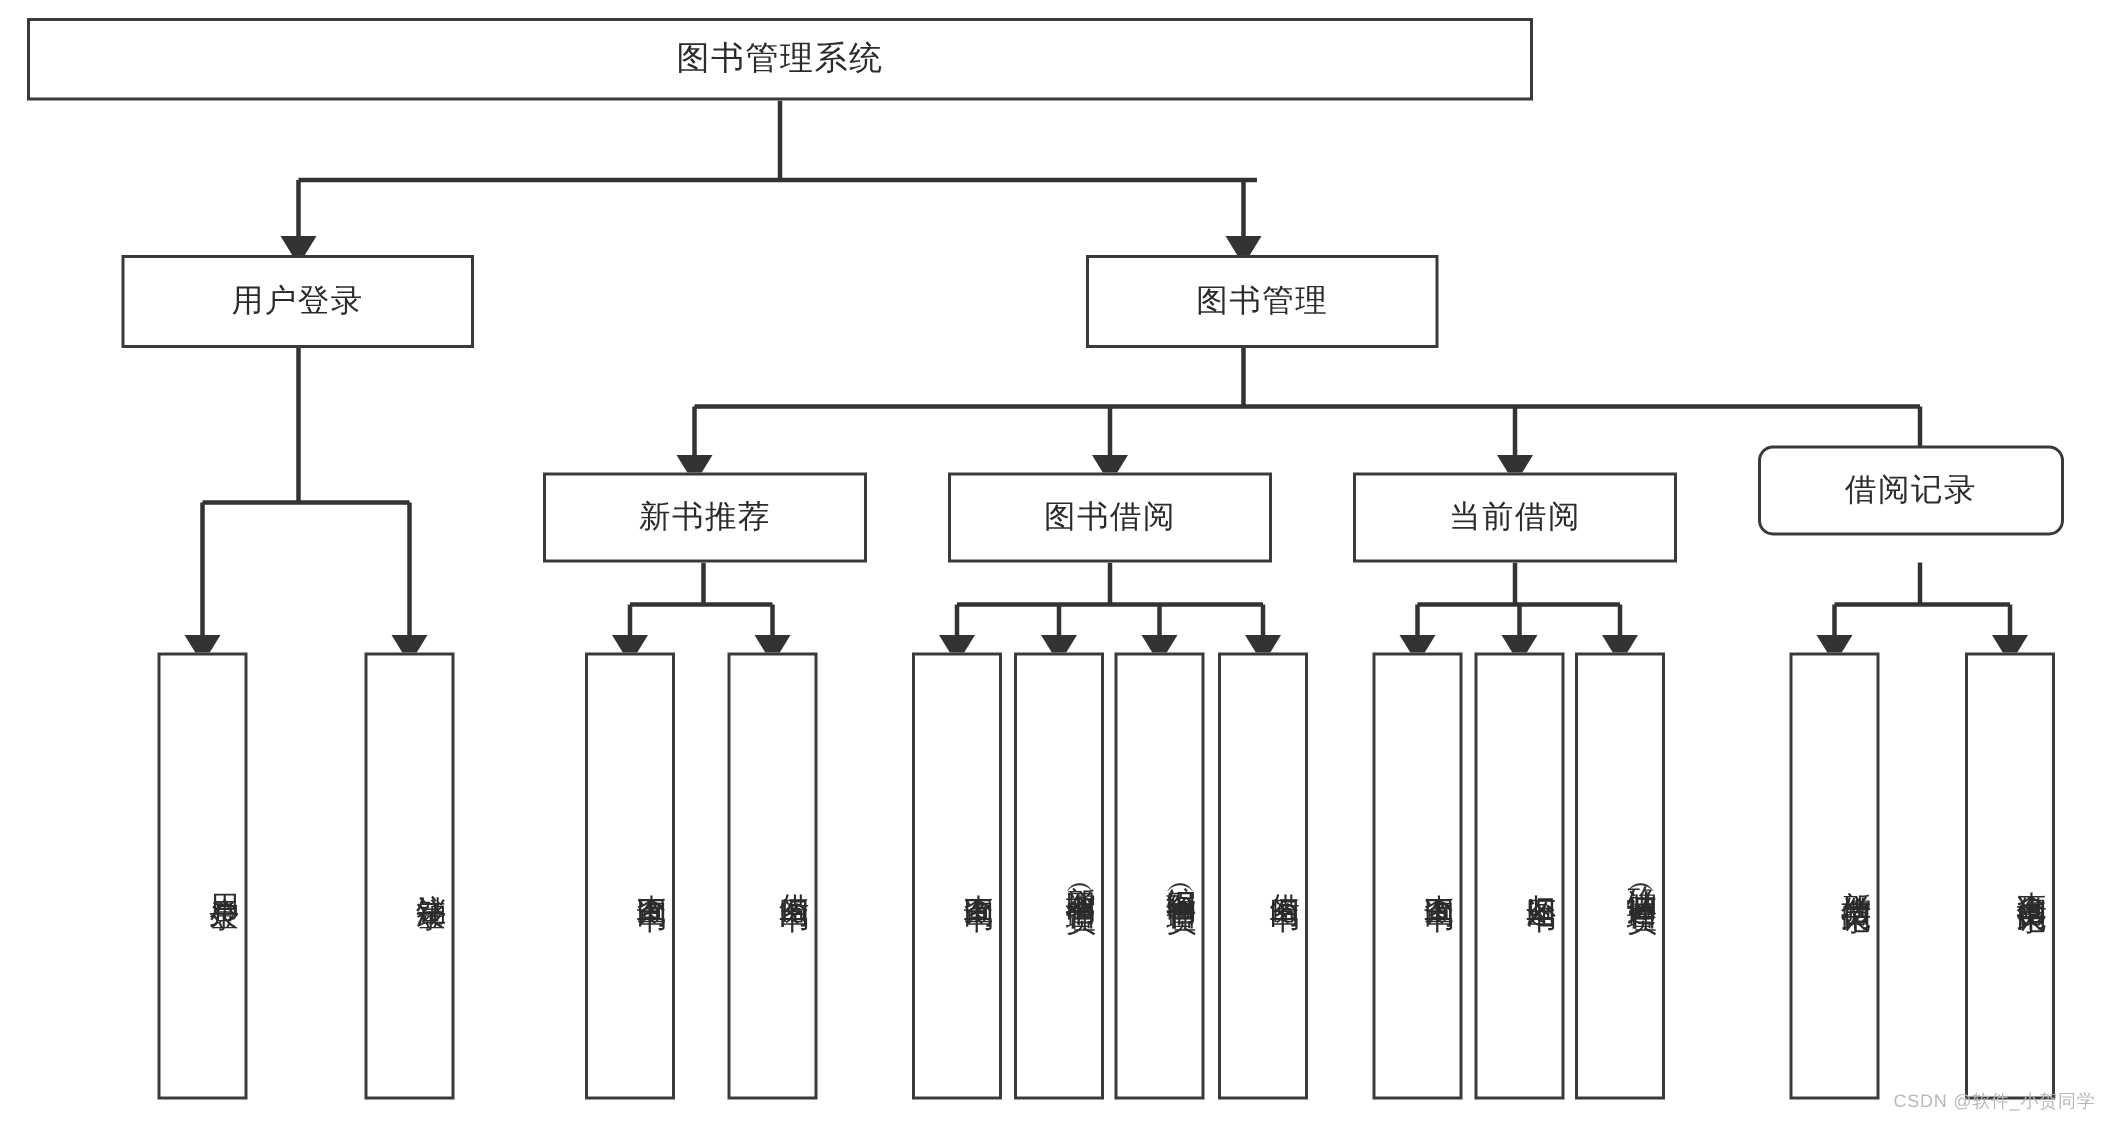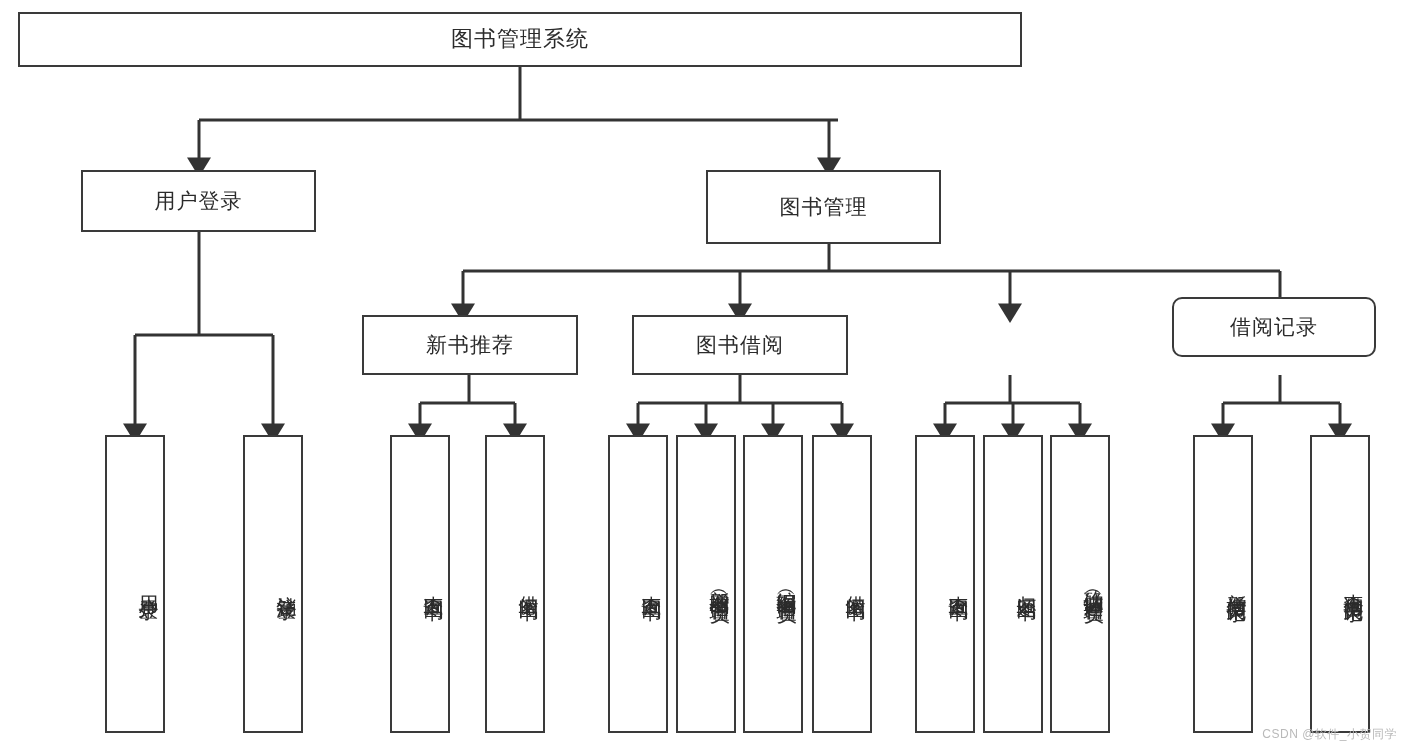--- a/index.html
+++ b/index.html
@@ -126,30 +126,33 @@
     </g>
   </svg>
 
   <div class="node horiz root" style="left:18px; top:12px; width:1004px; height:55px;">
     <span>图书管理系统</span>
   </div>
 
   <div class="node horiz" style="left:81px; top:170px; width:235px; height:62px;">
     <span>用户登录</span>
   </div>
-  <div class="node horiz" style="left:706px; top:170px; width:235px; height:74px;">
+  <div class="node horiz" style="left:724px; top:170px; width:235px; height:62px;">
     <span>图书管理</span>
   </div>
 
   <div class="node horiz" style="left:632px; top:315px; width:216px; height:60px;">
     <span>图书借阅</span>
   </div>
   <div class="node horiz" style="left:362px; top:315px; width:216px; height:60px;">
     <span>新书推荐</span>
   </div>
+  <div class="node horiz" style="left:902px; top:315px; width:216px; height:60px;">
+    <span>当前借阅</span>
+  </div>
   <div class="node horiz" style="left:1172px; top:297px; width:204px; height:60px;border-radius:10px;">
     <span>借阅记录</span>
   </div>
 
   <div class="node vert" style="left:105px; top:435px; width:60px; height:298px;">
     <span class="vtext">用户登录</span>
   </div>
   <div class="node vert" style="left:243px; top:435px; width:60px; height:298px;">
     <span class="vtext">注销登录</span>
   </div>

